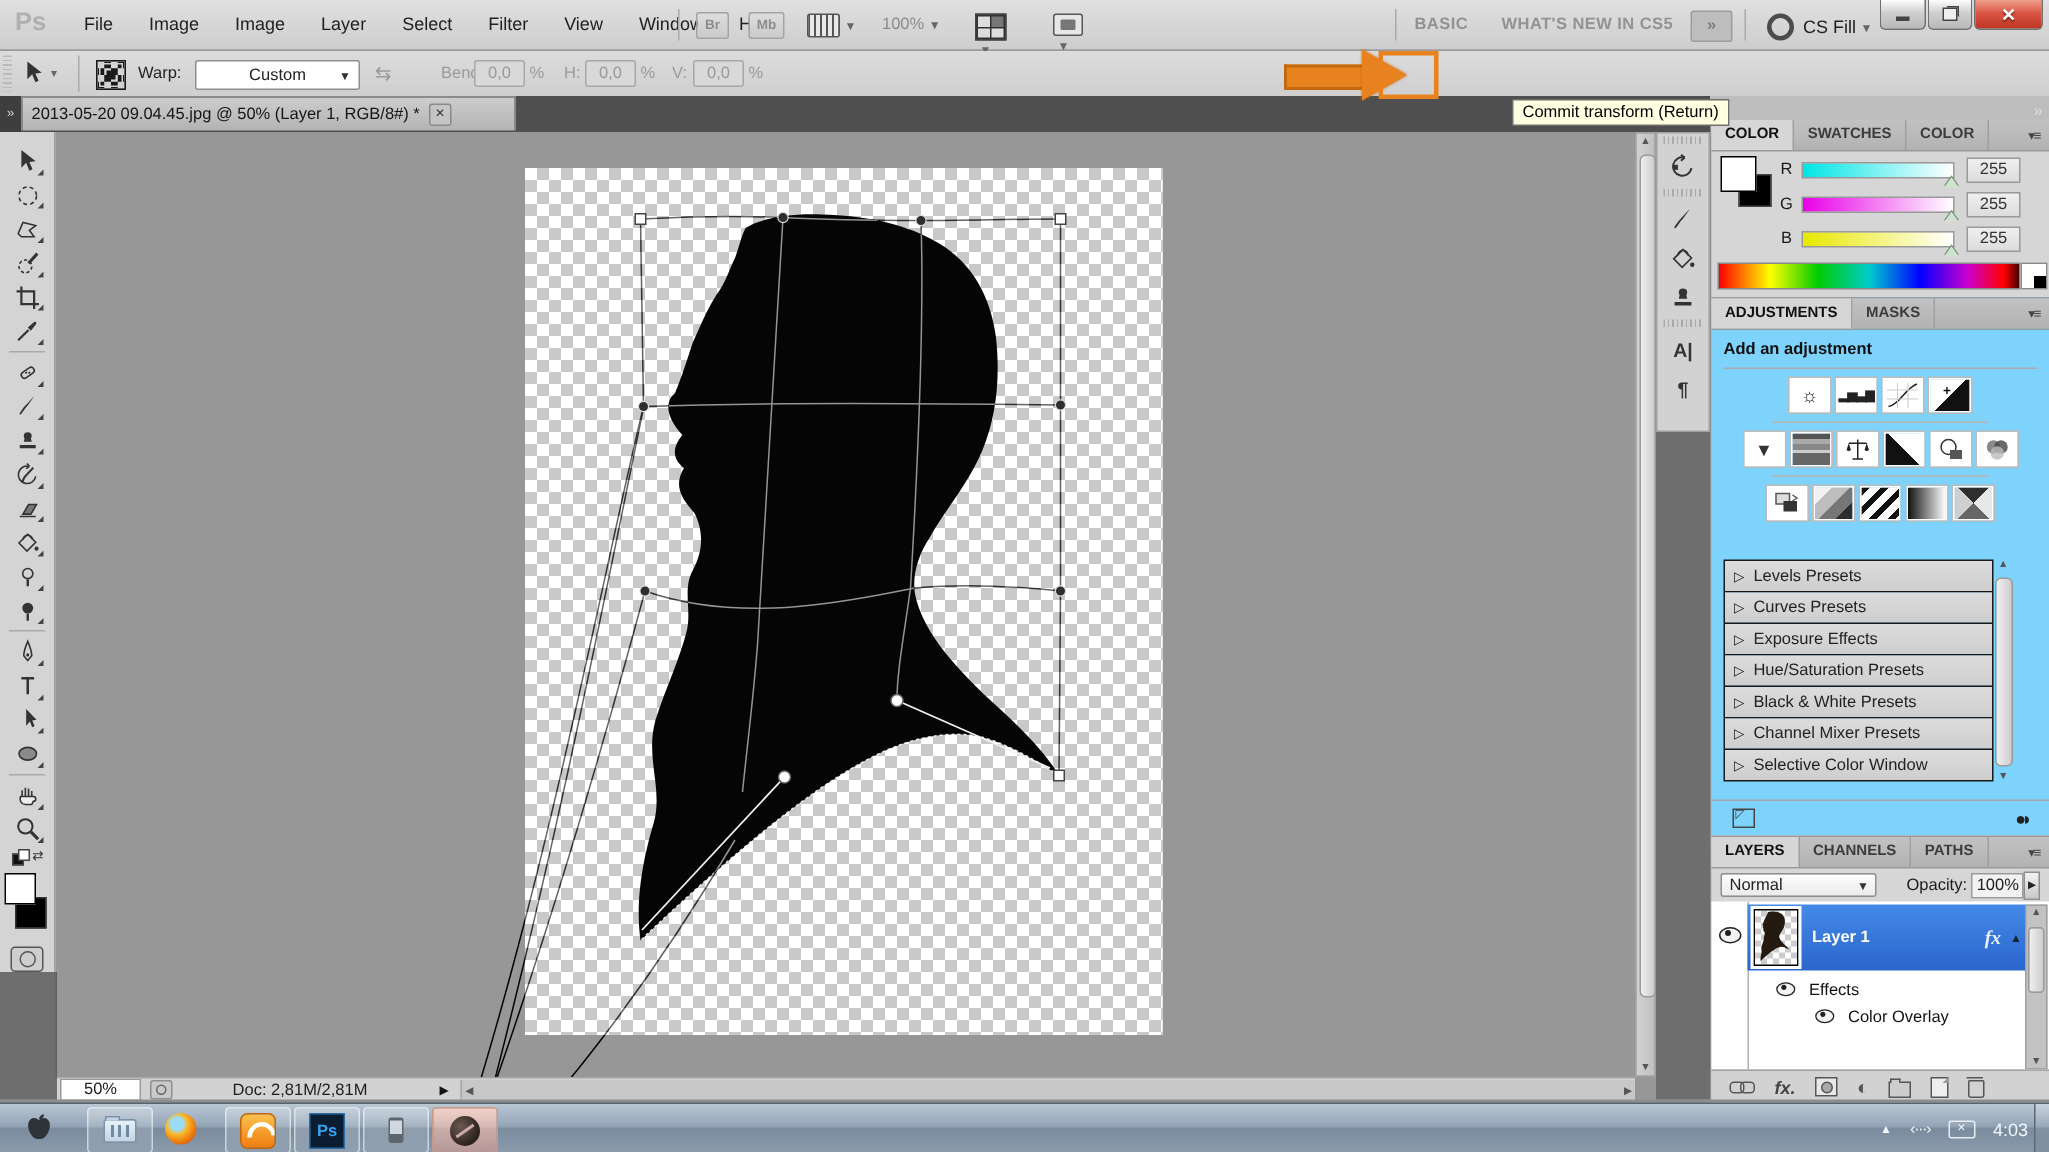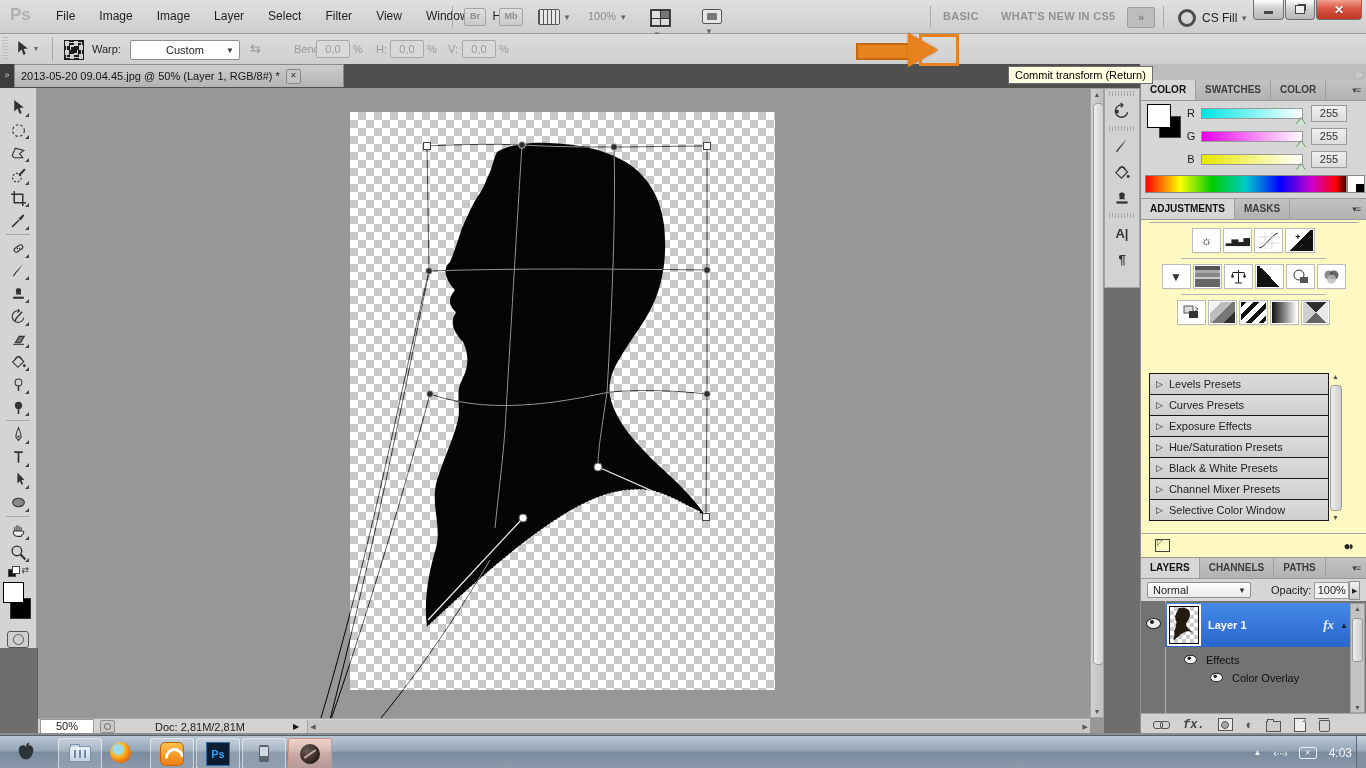--- a/index.html
+++ b/index.html
@@ -162,21 +162,21 @@
   .chtrack.g{background:linear-gradient(90deg,#e800e8,#fff)}
   .chtrack.b{background:linear-gradient(90deg,#e8e800,#fff)}
   .chthumb{position:absolute;right:-4px;bottom:-7px;width:0;height:0;border-left:5px solid transparent;border-right:5px solid transparent;border-bottom:7px solid #cfe3cf;filter:drop-shadow(0 -1px 0 #557755)}
   .chval{width:34px;height:15px;margin-left:8px;background:linear-gradient(#efefef,#dcdcdc);border:1px solid #9a9a9a;text-align:center;line-height:15px;color:#333}
   #spectrum{position:absolute;left:4px;top:95px;width:200px;height:16px;border:1px solid #888;
      background:linear-gradient(90deg,#f00,#ff0 17%,#0c0 33%,#0cc 50%,#00f 67%,#c0c 83%,#f00 95%,#400)}
   #spec-wb{position:absolute;left:206px;top:95px;width:16px;height:16px;border:1px solid #888;background:#fff}
   #spec-wb::after{content:"";position:absolute;right:0;bottom:0;width:8px;height:8px;background:#000}
 
   
-  #adjpanel{position:relative;height:358px;background:#fef9c3;border-top:1px solid #9a9a9a}
+  #adjpanel{position:relative;height:358px;background:#7dd3fc;border-top:1px solid #9a9a9a}
   #adj-head{padding:7px 8px 4px;font-weight:bold;color:#111}
   .adjhr{height:1px;background:#aaa;margin:2px 8px}
   .adjrow{display:flex;justify-content:center;gap:4px;margin:6px 0}
   .adjshort{height:1px;background:#b5b5b5;margin:2px 40px}
   .adjtile{width:25px;height:21px;background:#fff;border:1px solid #fff;outline:1px solid #bbb;
      box-shadow:0 1px 1px rgba(0,0,0,.25);display:flex;align-items:center;justify-content:center;font-size:11px;color:#222;overflow:hidden}
   .t-bc{font-size:13px}
   .t-lv{font-family:"DejaVu Sans",sans-serif;font-size:9px;letter-spacing:-1px}
   .t-ex{background:linear-gradient(135deg,#fff 50%,#111 50%);color:#111;font-weight:bold;font-size:9px;line-height:8px;text-align:left;padding-left:1px}
   .t-vb{color:#333;font-size:12px}
@@ -204,39 +204,39 @@
   #blend-dd .dda{position:absolute;right:4px;font-size:8px;color:#333}
   .oplabel{margin-left:20px;color:#1a1a1a}
   .opbox{width:38px;height:15px;margin-left:3px;background:#f2f2f2;border:1px solid #9a9a9a;text-align:center;line-height:15px}
   .spin{width:10px;height:17px;background:linear-gradient(#f2f2f2,#c9c9c9);border:1px solid #8f8f8f;font-size:7px;color:#222;text-align:center;line-height:17px}
   #lockrow{display:flex;align-items:center;height:20px;padding:0 6px;border-bottom:1px solid #ababab}
   #lockrow .lk{color:#9a9a9a;margin-right:4px}
   .lockic{width:12px;height:12px;margin-right:4px;display:flex;align-items:center;justify-content:center;color:#8a8a8a;font-size:10px}
   .lockic .chk{width:9px;height:9px;border:1px solid #999;background:conic-gradient(#aaa 25%,#eee 0 50%,#aaa 0 75%,#eee 0);background-size:5px 5px}
   .padlock{width:8px;height:6px;background:#8a8a8a;position:relative;margin-top:3px}
   .padlock::before{content:"";position:absolute;left:1px;top:-4px;width:4px;height:4px;border:1px solid #8a8a8a;border-bottom:none;border-radius:3px 3px 0 0}
-  #layerlist{position:absolute;left:0;top:43px;width:226px;height:112px;background:#737373;overflow:hidden}
+  #layerlist{position:absolute;left:0;top:43px;width:226px;height:112px;background:#ffffff;overflow:hidden}
   #eyecol{position:absolute;left:0;top:0;width:24px;height:100%;border-right:1px solid #b0b0b0}
   .eye{width:13px;height:9px;border:1px solid #222;border-radius:50%;background:#f2f2f2;position:relative;display:inline-block}
   .eye::after{content:"";position:absolute;left:3px;top:1px;width:4px;height:4px;border-radius:50%;background:#222}
   #layer1-row{position:absolute;left:24px;top:2px;width:186px;height:44px;background:linear-gradient(#4489e8,#2a66cc);display:flex;align-items:center}
   #l1-thumb{width:28px;height:36px;margin-left:4px;background:#fff;border:1px solid #000;outline:2px solid #fff;position:relative;
      background-image:conic-gradient(#ccc 25%,#fff 0 50%,#ccc 0 75%,#fff 0);background-size:8px 8px}
   #l1-name{color:#fff;font-weight:bold;margin-left:9px;flex:1}
   #l1-fx{color:#eaf2ff;font-style:italic;font-weight:bold;font-family:"Liberation Serif",serif;font-size:13px;margin-right:6px}
   #l1-col{color:#123;font-size:8px;margin-right:3px}
   .fxrow{position:absolute;left:24px;display:flex;align-items:center;height:17px;color:#111}
   #layerscroll{position:absolute;right:2px;top:2px;width:13px;height:108px;background:#c2c2c2;border:1px solid #a0a0a0}
   #layerscroll .thumb{position:absolute;left:1px;top:14px;width:9px;height:42px;background:linear-gradient(90deg,#efefef,#cdcdcd);border:1px solid #9a9a9a;border-radius:3px}
   #layers-bottom{position:absolute;left:0;bottom:0;width:100%;height:22px;border-top:1px solid #a5a5a5;background:#d2d2d2;display:flex;align-items:center;gap:13px;padding:0 12px;box-sizing:border-box}
   .lbic{color:#555;display:flex;align-items:center;justify-content:center}
   .chain{width:17px;height:9px;position:relative}
   .chain::before,.chain::after{content:"";position:absolute;top:1px;width:8px;height:6px;border:1.5px solid #555;border-radius:3px}
   .chain::before{left:0}.chain::after{left:7px}
-  .lfx{font-style:italic;font-family:Liberation Mono, monospace;font-weight:bold;font-size:12px;color:#444}
+  .lfx{font-style:italic;font-family:Liberation Sans, sans-serif;font-weight:bold;font-size:12px;color:#444}
   .maskic{width:13px;height:11px;border:1px solid #555;background:#e8e8e8;display:flex;align-items:center;justify-content:center}
   .maskic i{width:6px;height:6px;border:1px solid #555;border-radius:50%;background:#aaa}
   .foldic{width:13px;height:9px;background:#cdcdcd;border:1px solid #555;position:relative;margin-top:3px}
   .foldic::before{content:"";position:absolute;left:0;top:-3px;width:5px;height:2px;background:#cdcdcd;border:1px solid #555;border-bottom:none}
   .newic{width:10px;height:12px;border:1px solid #555;background:#eee;position:relative}
   .newic::before{content:"";position:absolute;right:-1px;top:-1px;border-left:4px solid transparent;border-bottom:4px solid #999}
   .trashic{width:9px;height:10px;border:1px solid #555;border-radius:1px 1px 2px 2px;position:relative;margin-top:3px}
   .trashic::before{content:"";position:absolute;left:-2px;top:-3px;width:11px;height:1px;background:#555}
 
   
@@ -704,20 +704,21 @@
     <div id="spectrum"></div>
     <div id="spec-wb"></div>
   </div>
 
   <div id="adjpanel">
     <div class="ptabs">
       <div class="ptab active">ADJUSTMENTS</div>
       <div class="ptab">MASKS</div>
       <span class="pmenu">▾≡</span>
     </div>
+    <div id="adj-head">Add an adjustment</div>
     <div class="adjhr"></div>
     <div class="adjrow">
       <div class="adjtile t-bc">☼</div>
       <div class="adjtile t-lv">▂▅▃▆</div>
       <div class="adjtile">
           <svg width="21" height="17" viewBox="0 0 21 17">
             <path d="M1,16 C8,15 12,4 20,1" fill="none" stroke="#222"></path>
             <path d="M0,5 H21 M0,11 H21 M7,0 V17 M14,0 V17" stroke="#ccc" stroke-width=".7"></path>
           </svg>
         </div>

